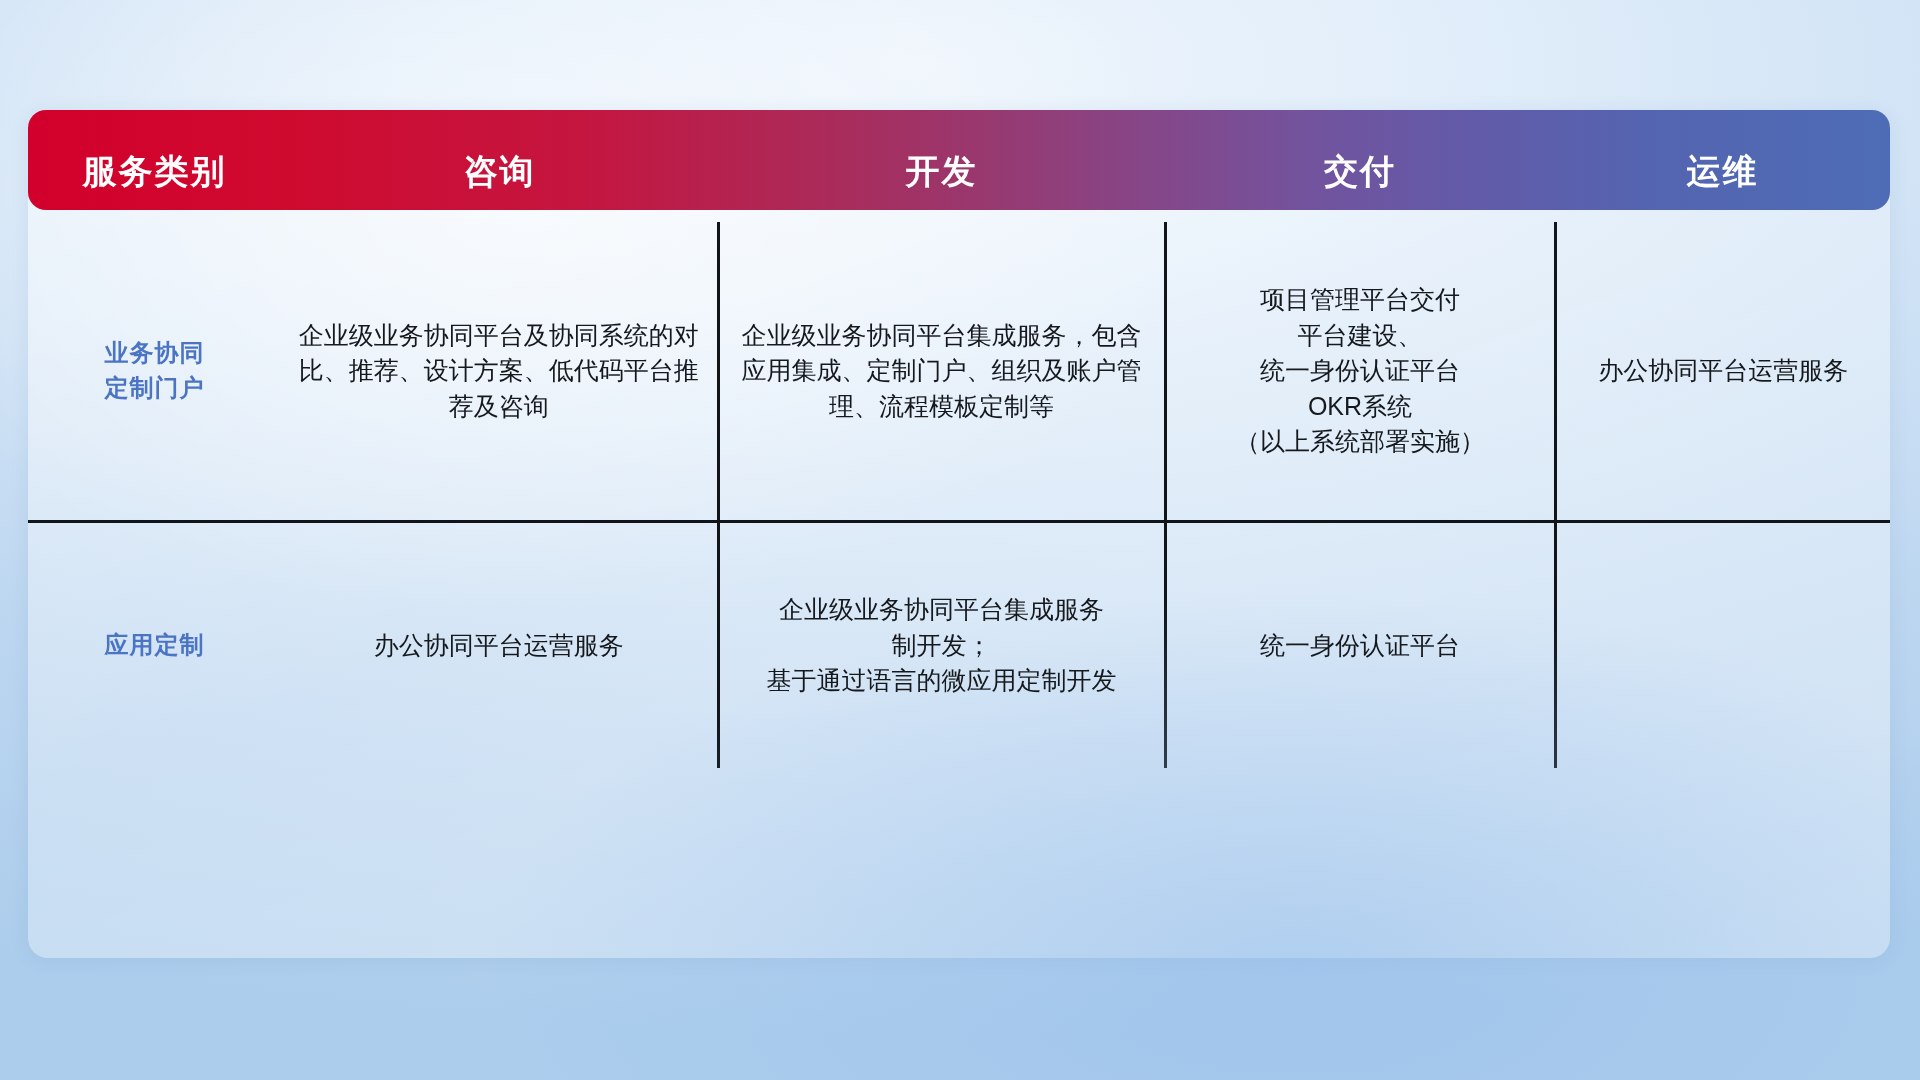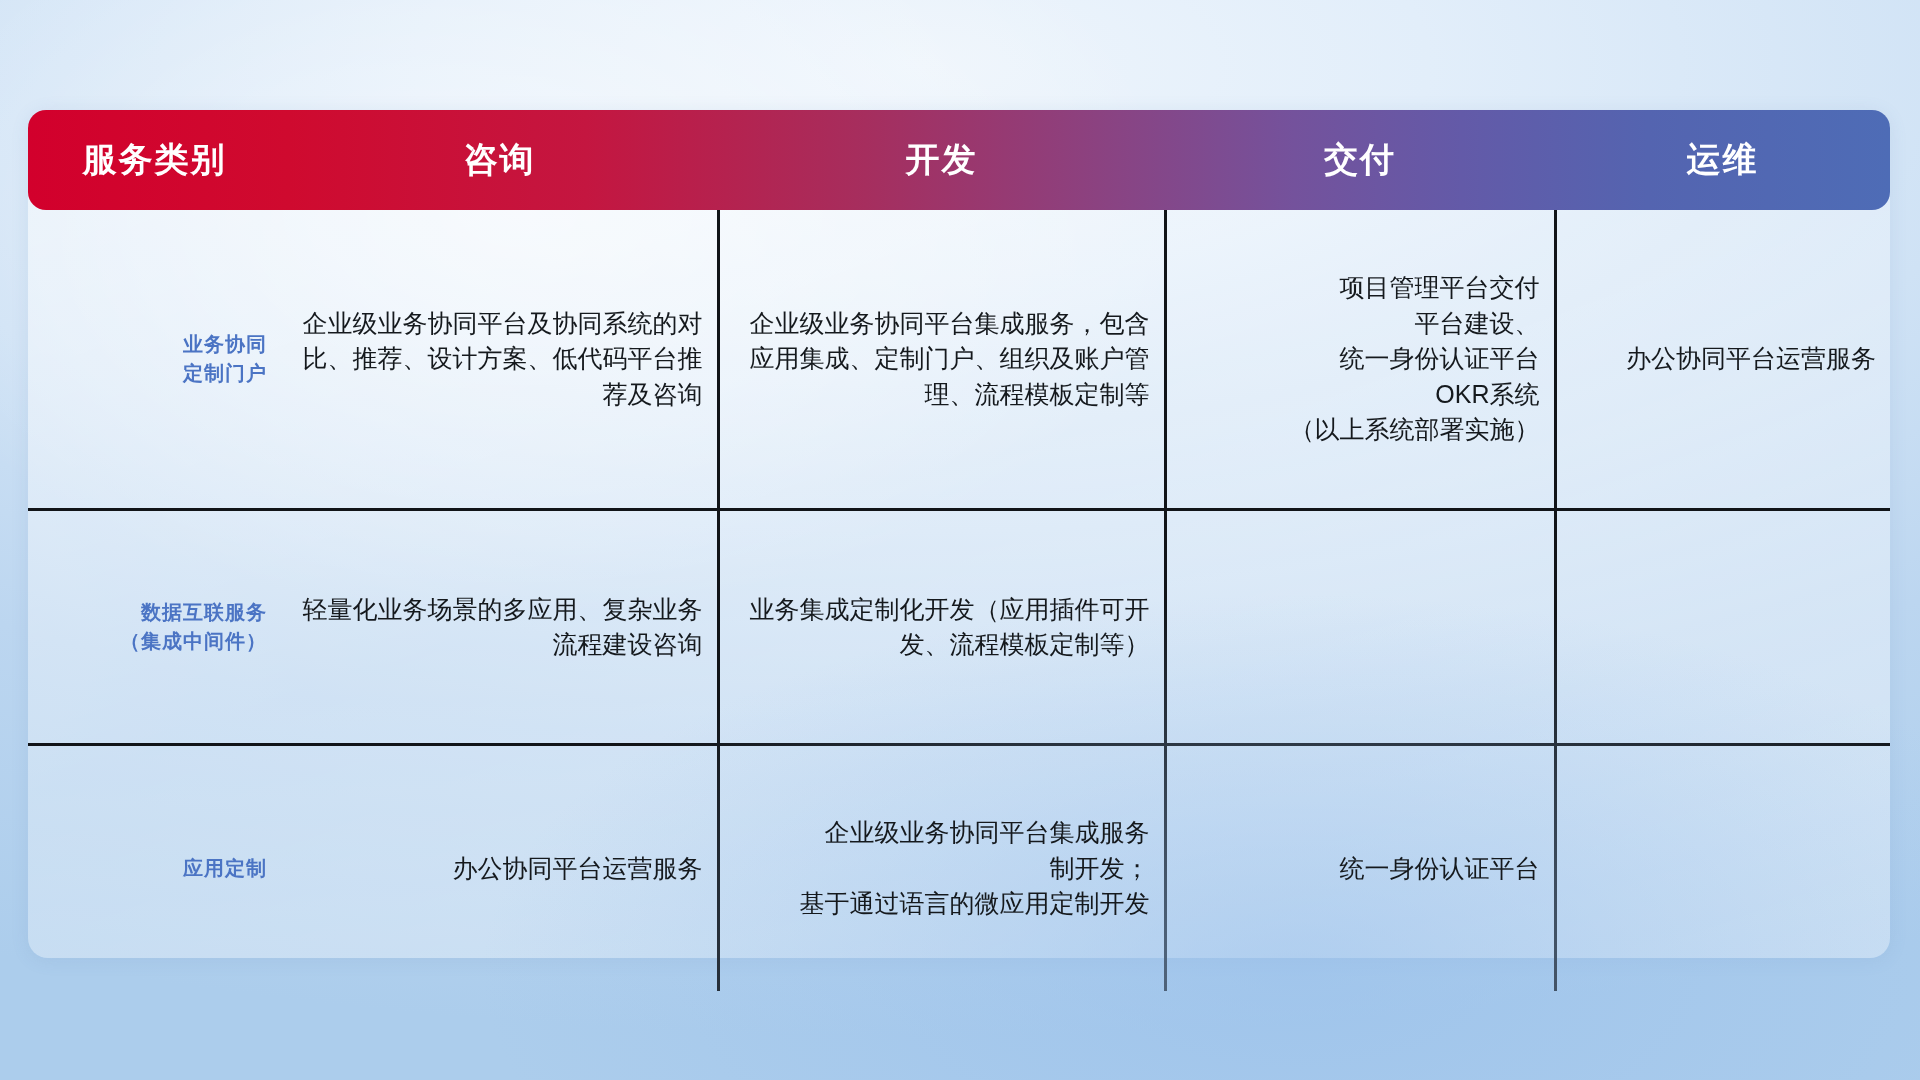--- a/index.html
+++ b/index.html
@@ -27,21 +27,21 @@
   }
 
   .card{
     position:absolute;left:28px;top:110px;width:1862px;height:848px;
     border-radius:20px;
     background:linear-gradient(160deg,rgba(255,255,255,.52),rgba(255,255,255,.30) 45%,rgba(255,255,255,.42));
     box-shadow:0 2px 18px rgba(90,125,170,.12);
   }
 
   table.matrix{
-    position:absolute;left:28px;top:110px;width:1862px;
+    position:absolute;left:28px;top:122px;width:1862px;
     border-collapse:collapse;table-layout:fixed;
   }
   table.matrix col.c0{width:253px}
   table.matrix col.c1{width:437px}
   table.matrix col.c2{width:447px}
   table.matrix col.c3{width:390px}
   table.matrix col.c4{width:335px}
 
   thead th{
     height:100px;padding:0;
@@ -56,30 +56,30 @@
     background:linear-gradient(90deg,
       #d2002c 0%, #cf0a2f 14%, #c41640 30%,
       #a62e5e 45%, #8a4382 58%, #74529c 68%,
       #635aa8 77%, #5464b0 87%, #4e6cb6 100%);
     z-index:1;
   }
 
   tbody td{
     padding:10px 14px;
     vertical-align:middle;
-    text-align:right;
+    text-align:center;
     font-size:25px;
     line-height:1.42;
     color:#15191d;
     position:relative;z-index:2;
   }
   tbody td.rowlabel{
     color:#4b74c4;
     font-weight:bold;
-    font-size:20px;
+    font-size:24px;
     line-height:1.45;
     letter-spacing:1px;
   }
   tbody td.vsep{ border-left:3px solid #111418; }
   tbody tr.rsep td{ border-top:3px solid #111418; }
 
   tbody tr.r1 td{height:278px}
   tbody tr.r2 td{height:212px}
   tbody tr.r3 td{height:225px}
 
@@ -126,32 +126,20 @@
             <span>项目管理平台交付</span>
             <span>平台建设、</span>
             <span>统一身份认证平台</span>
             <span>OKR系统</span>
             <span>（以上系统部署实施）</span>
           </span>
         </td>
         <td class="vsep">办公协同平台运营服务</td>
       </tr>
 
-      <tr class="r2 rsep">
-        <td class="rowlabel">
-          <span class="cell-lines">
-            <span>数据互联服务</span>
-            <span>（集成中间件）</span>
-          </span>
-        </td>
-        <td>轻量化业务场景的多应用、复杂业务流程建设咨询</td>
-        <td class="vsep">业务集成定制化开发（应用插件可开发、流程模板定制等）</td>
-        <td class="vsep"></td>
-        <td class="vsep"></td>
-      </tr>
 
       <tr class="r3 rsep">
         <td class="rowlabel">
           <span class="cell-lines">
             <span>应用定制</span>
           </span>
         </td>
         <td>办公协同平台运营服务</td>
         <td class="vsep">
           <span class="cell-lines">

